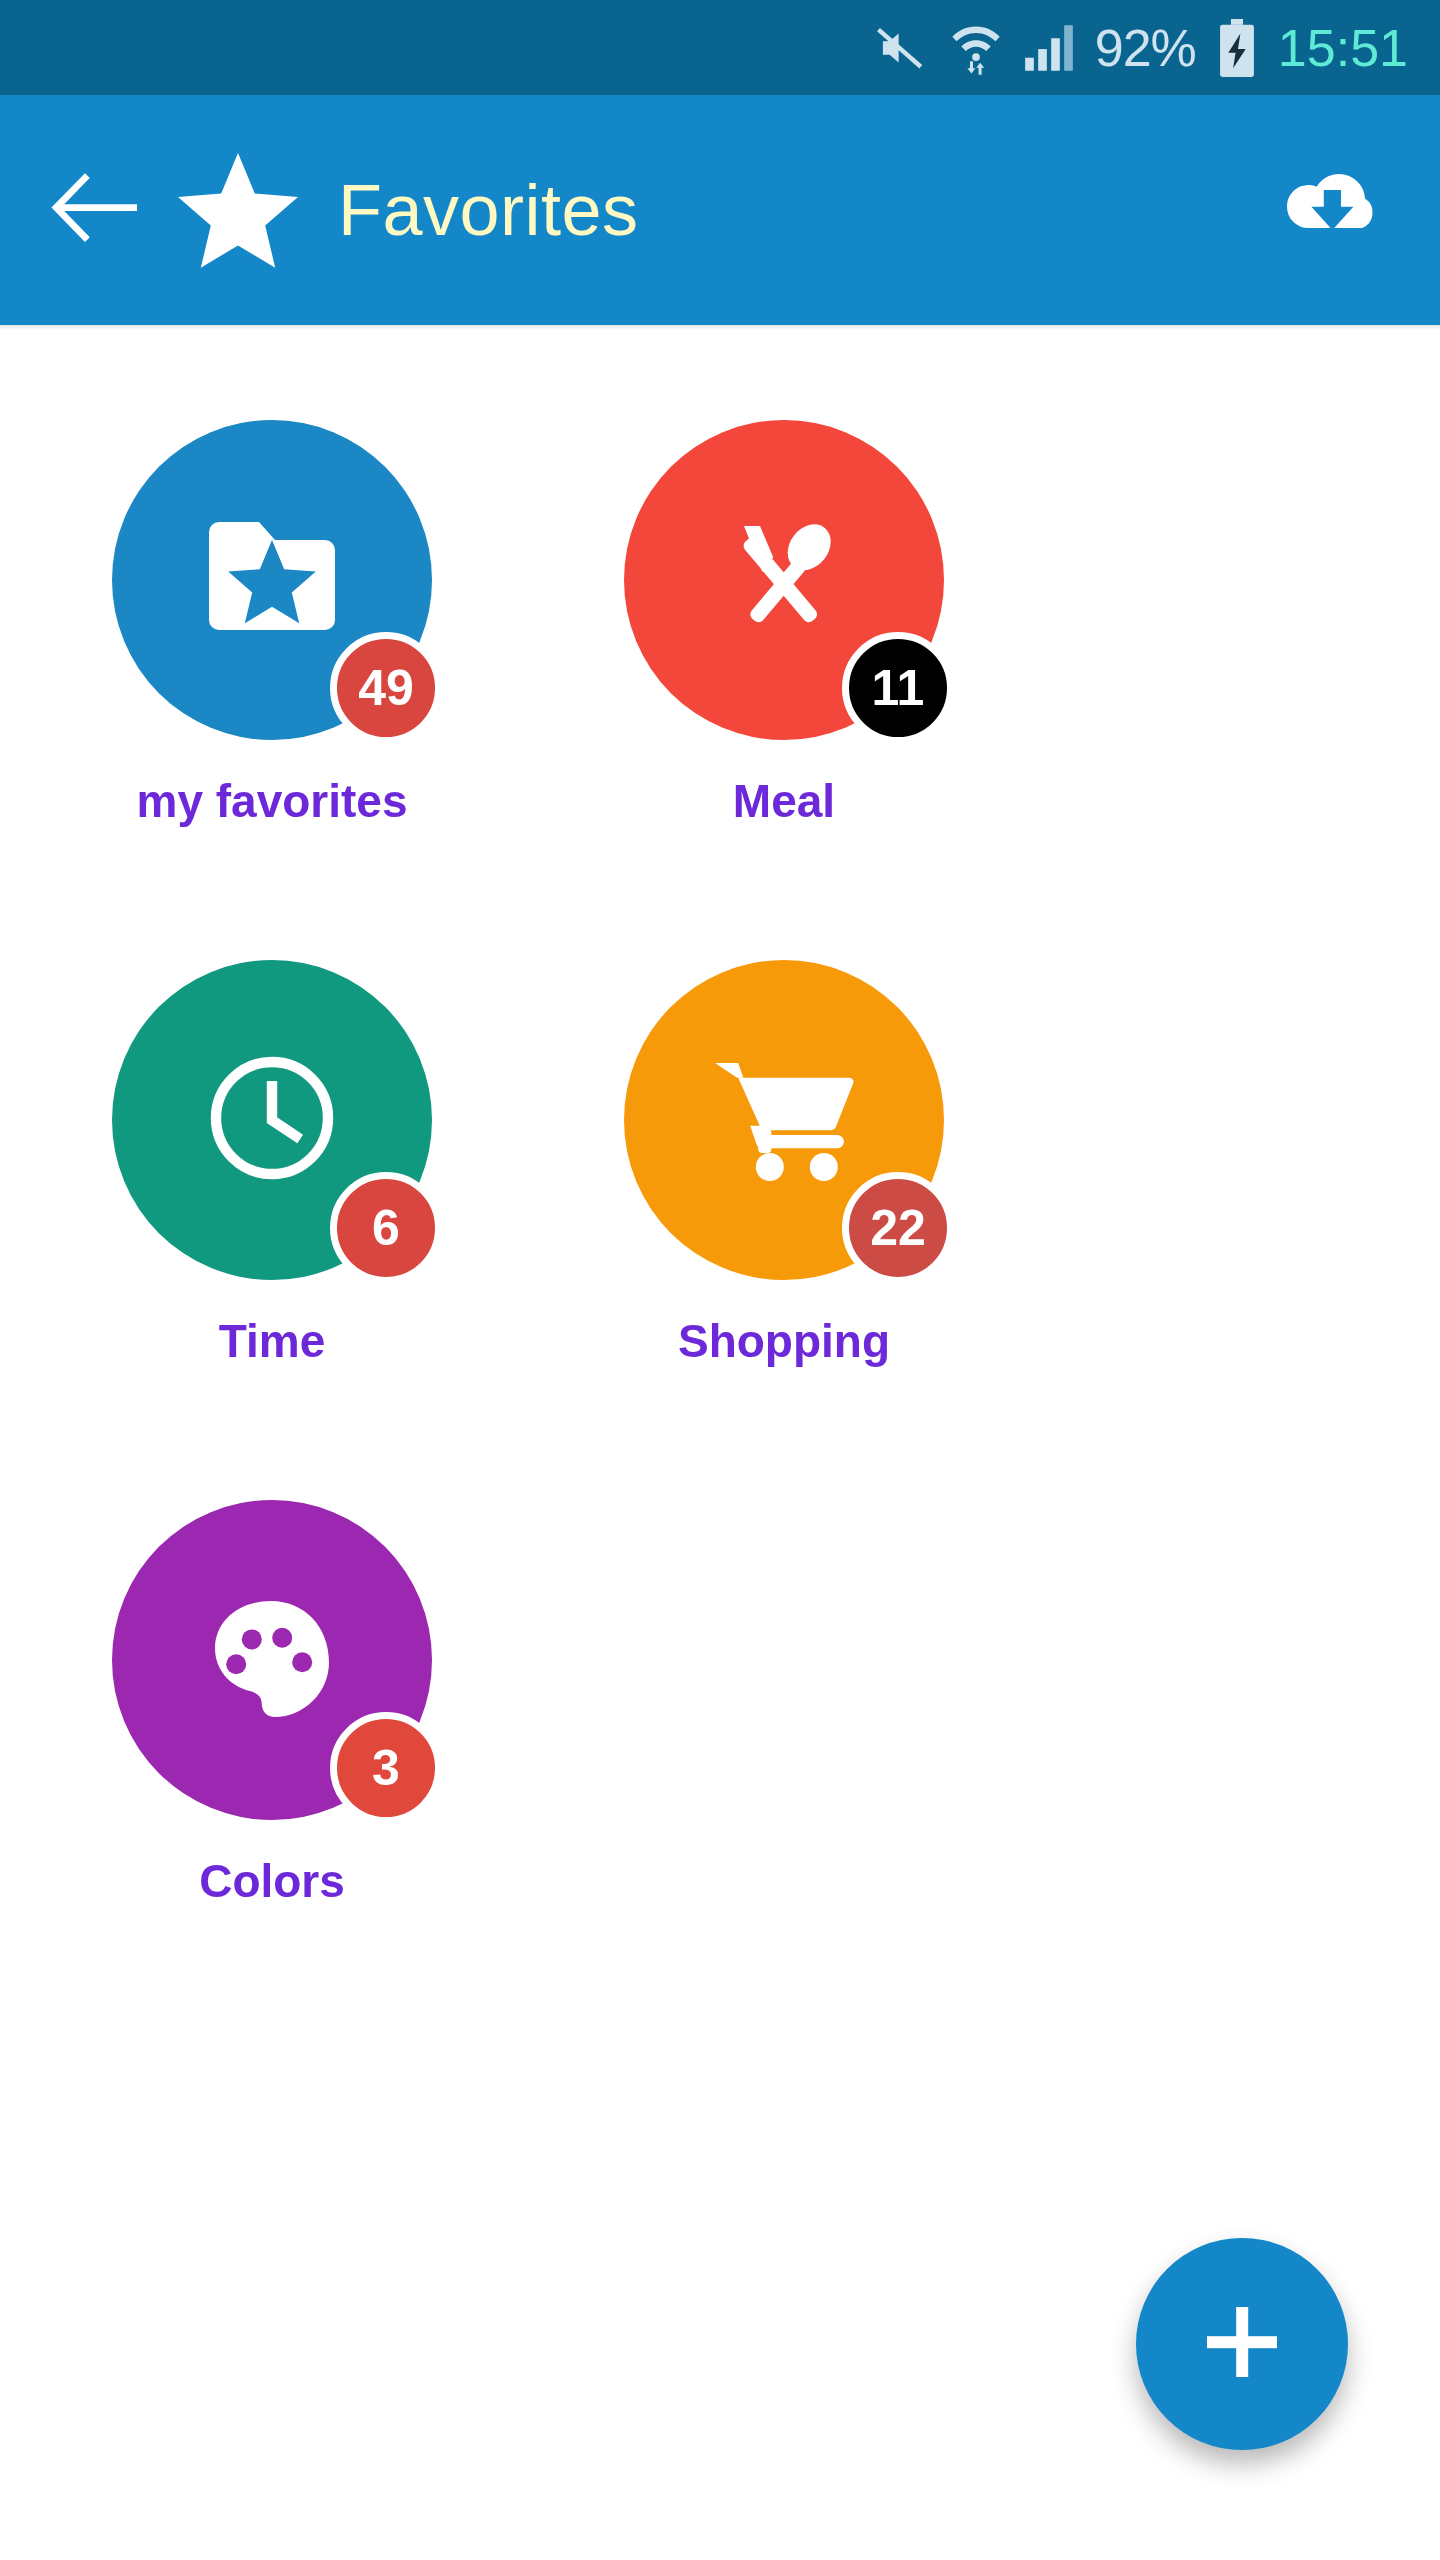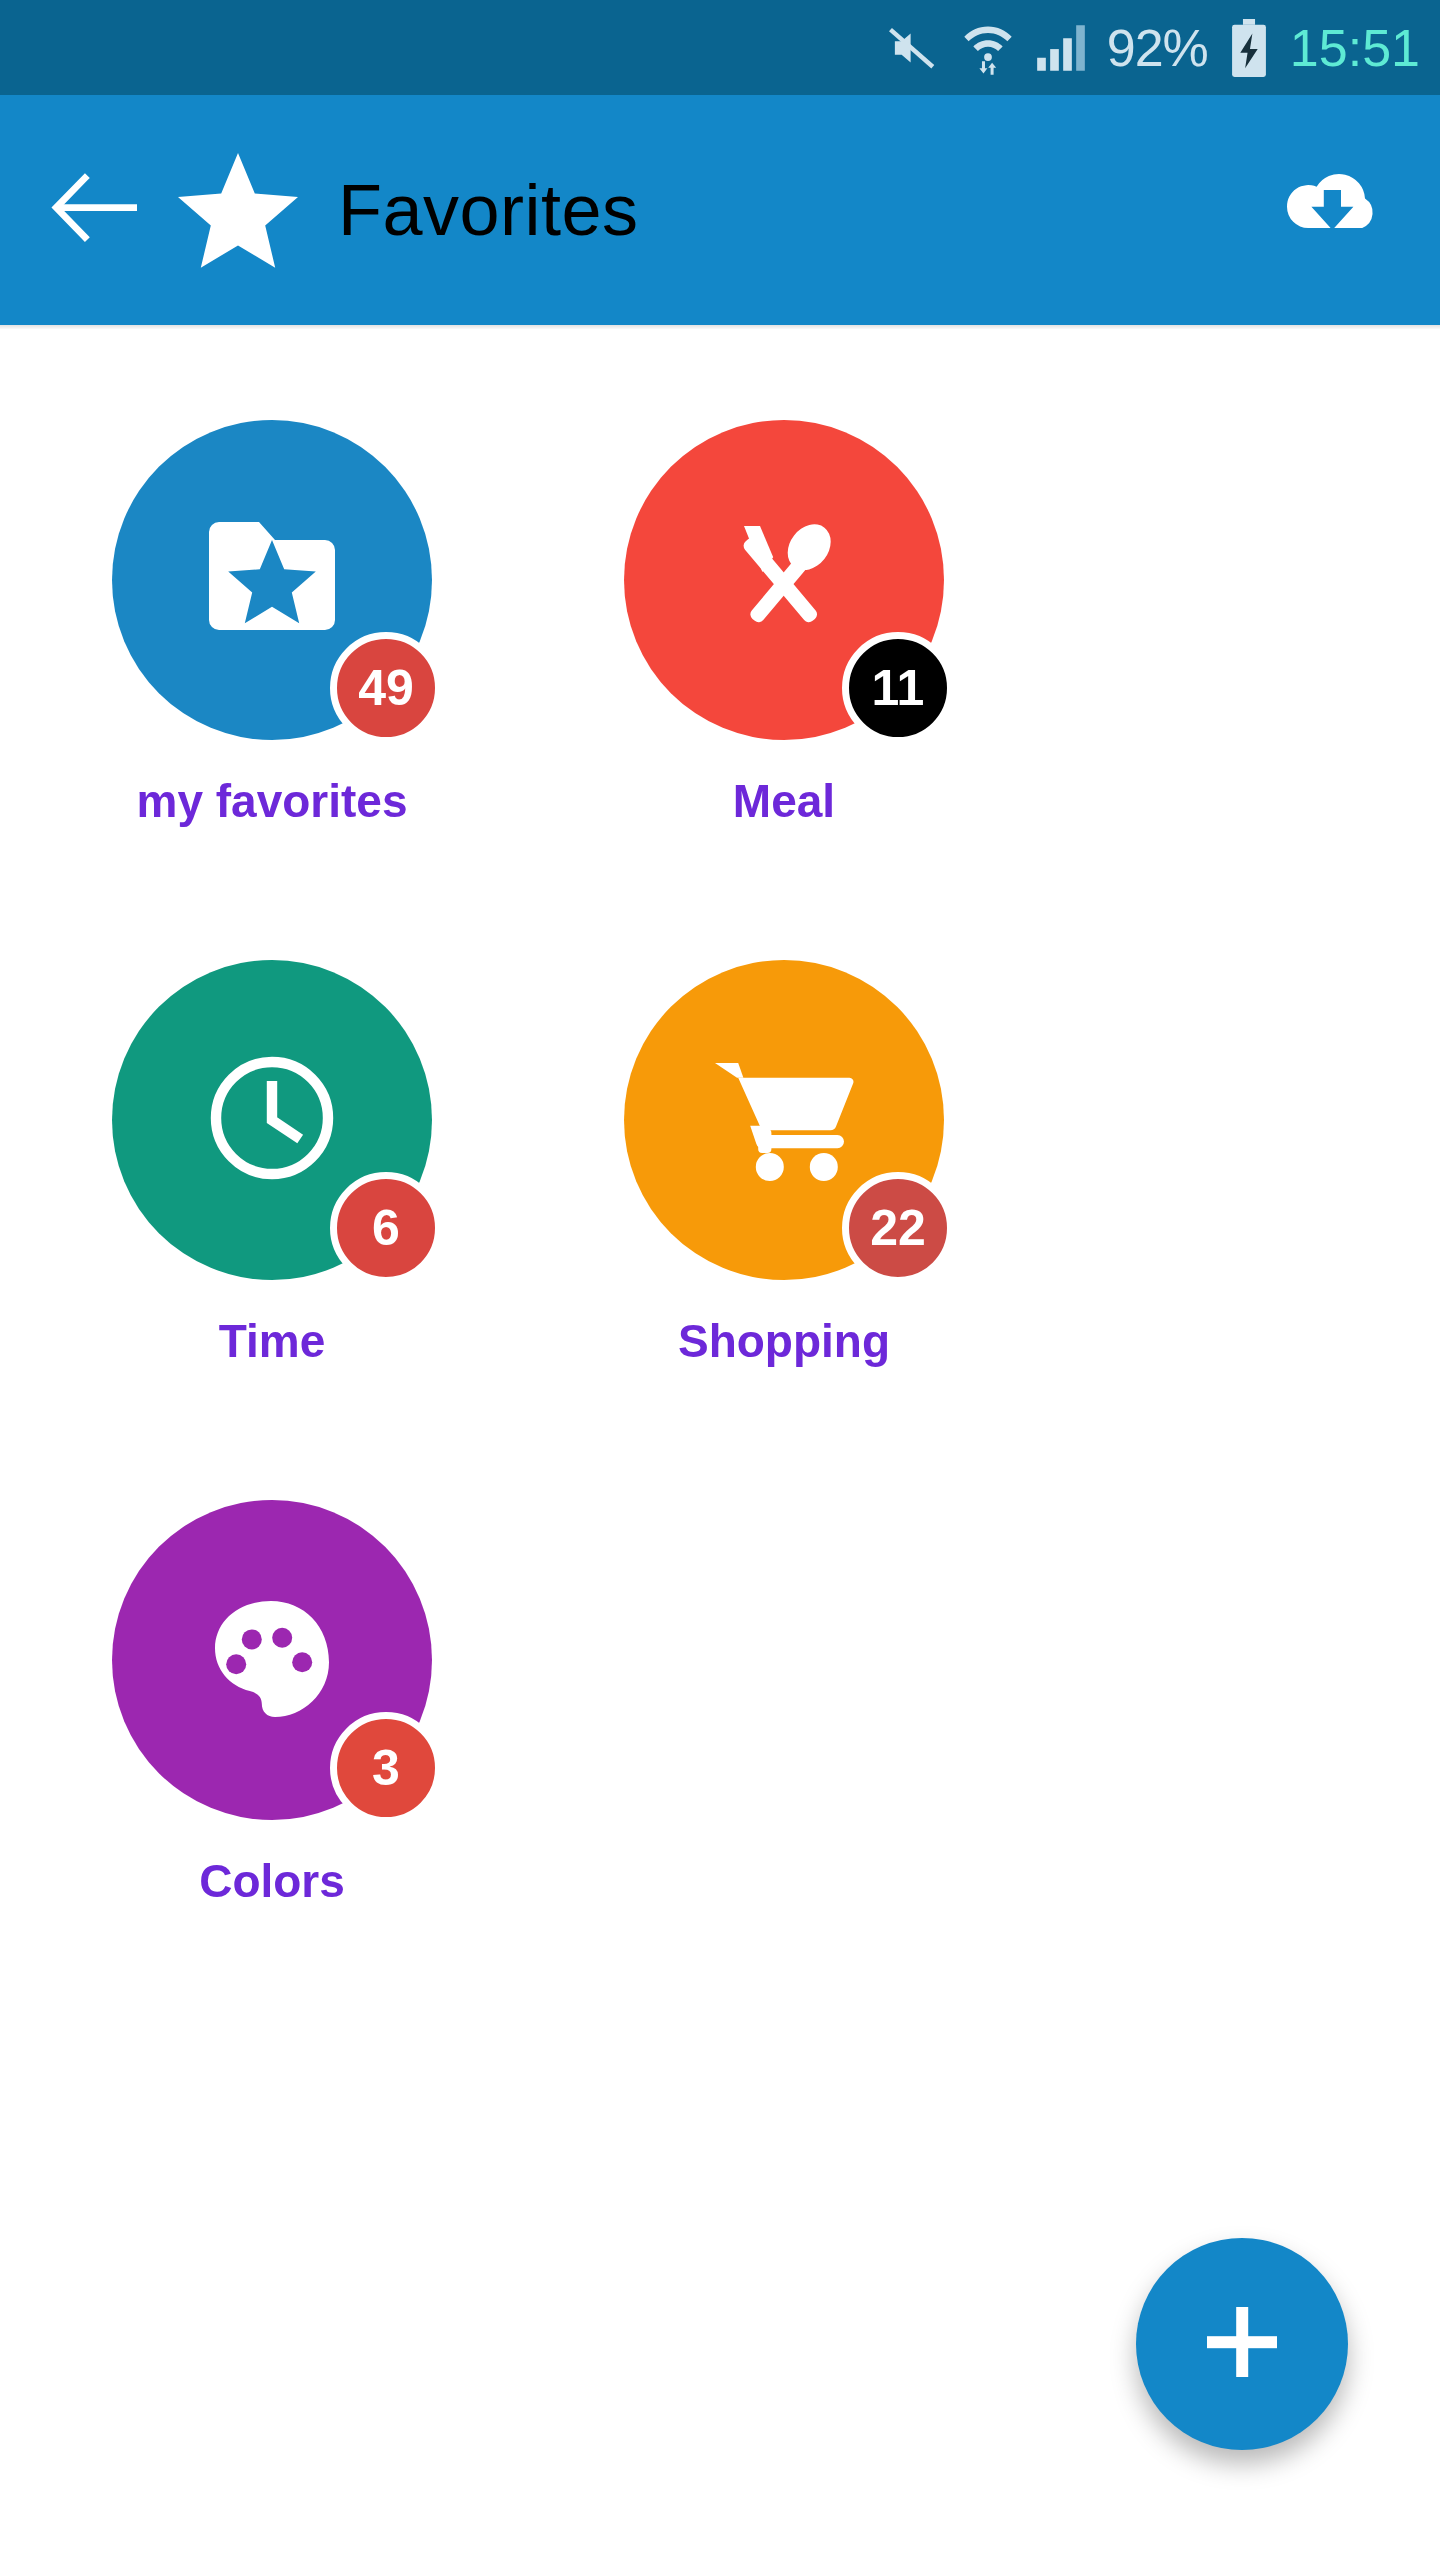--- a/index.html
+++ b/index.html
@@ -9,21 +9,21 @@
     font-family:"Liberation Sans", sans-serif;
     overflow:hidden;
   }
   .screen { position:relative; width:1440px; height:2560px; background:#fff; }
 
   
   .statusbar{
     position:absolute; top:0; left:0; width:1440px; height:95px;
     background:#0a6490;
     display:flex; align-items:center; justify-content:flex-end;
-    padding-right:20px;
+    padding-right:32px;
   }
   .sb-group{ display:flex; align-items:center; gap:20px; }
   .sb-icon{ display:flex; align-items:center; justify-content:center; }
   .sb-text{
     color:#cfe3ee; font-size:52px; font-weight:400; letter-spacing:-1px;
     line-height:1;
   }
   .sb-time{ color:#5eead4; font-size:52px; letter-spacing:0px; line-height:1; }
 
   
@@ -33,21 +33,21 @@
     display:flex; align-items:center;
   }
   .appbar-left{ display:flex; align-items:center; }
   .back-btn{
     width:110px; height:110px; margin-left:40px;
     display:flex; align-items:center; justify-content:center;
     cursor:pointer;
   }
   .star-ico{ margin-left:24px; display:flex; align-items:center; }
   .appbar-title{
-    color:#000000; font-size:72px; font-weight:400; margin-left:36px;
+    color:#fef9c3; font-size:72px; font-weight:400; margin-left:36px;
     letter-spacing:0.5px;
   }
   .appbar-action{
     position:absolute; right:48px; top:50%; transform:translateY(-50%);
     width:120px; height:120px;
     display:flex; align-items:center; justify-content:center;
     cursor:pointer;
   }
   .divider{
     position:absolute; top:325px; left:0; width:1440px; height:4px;

